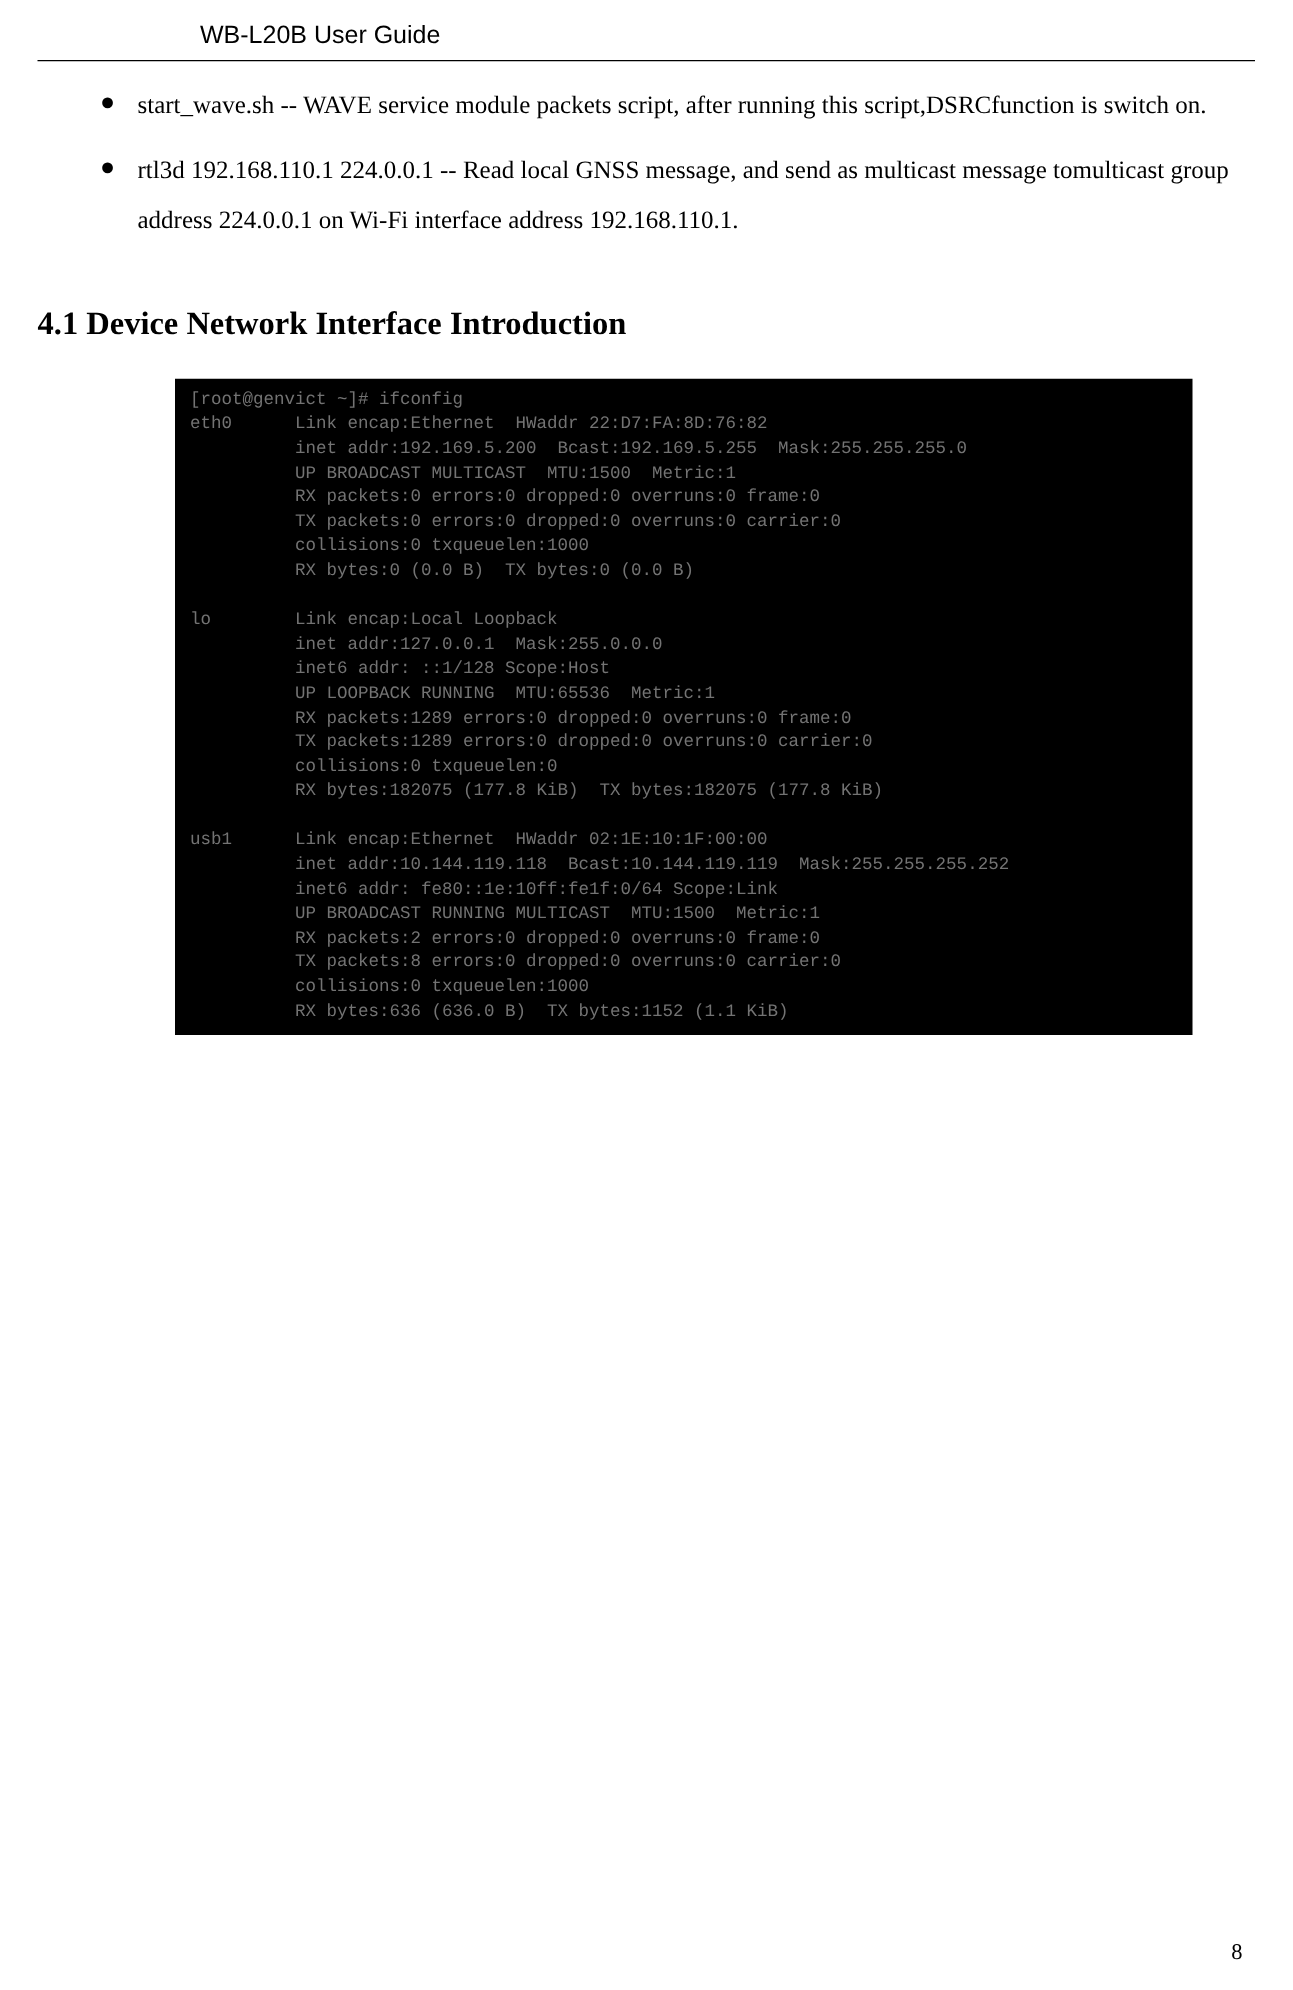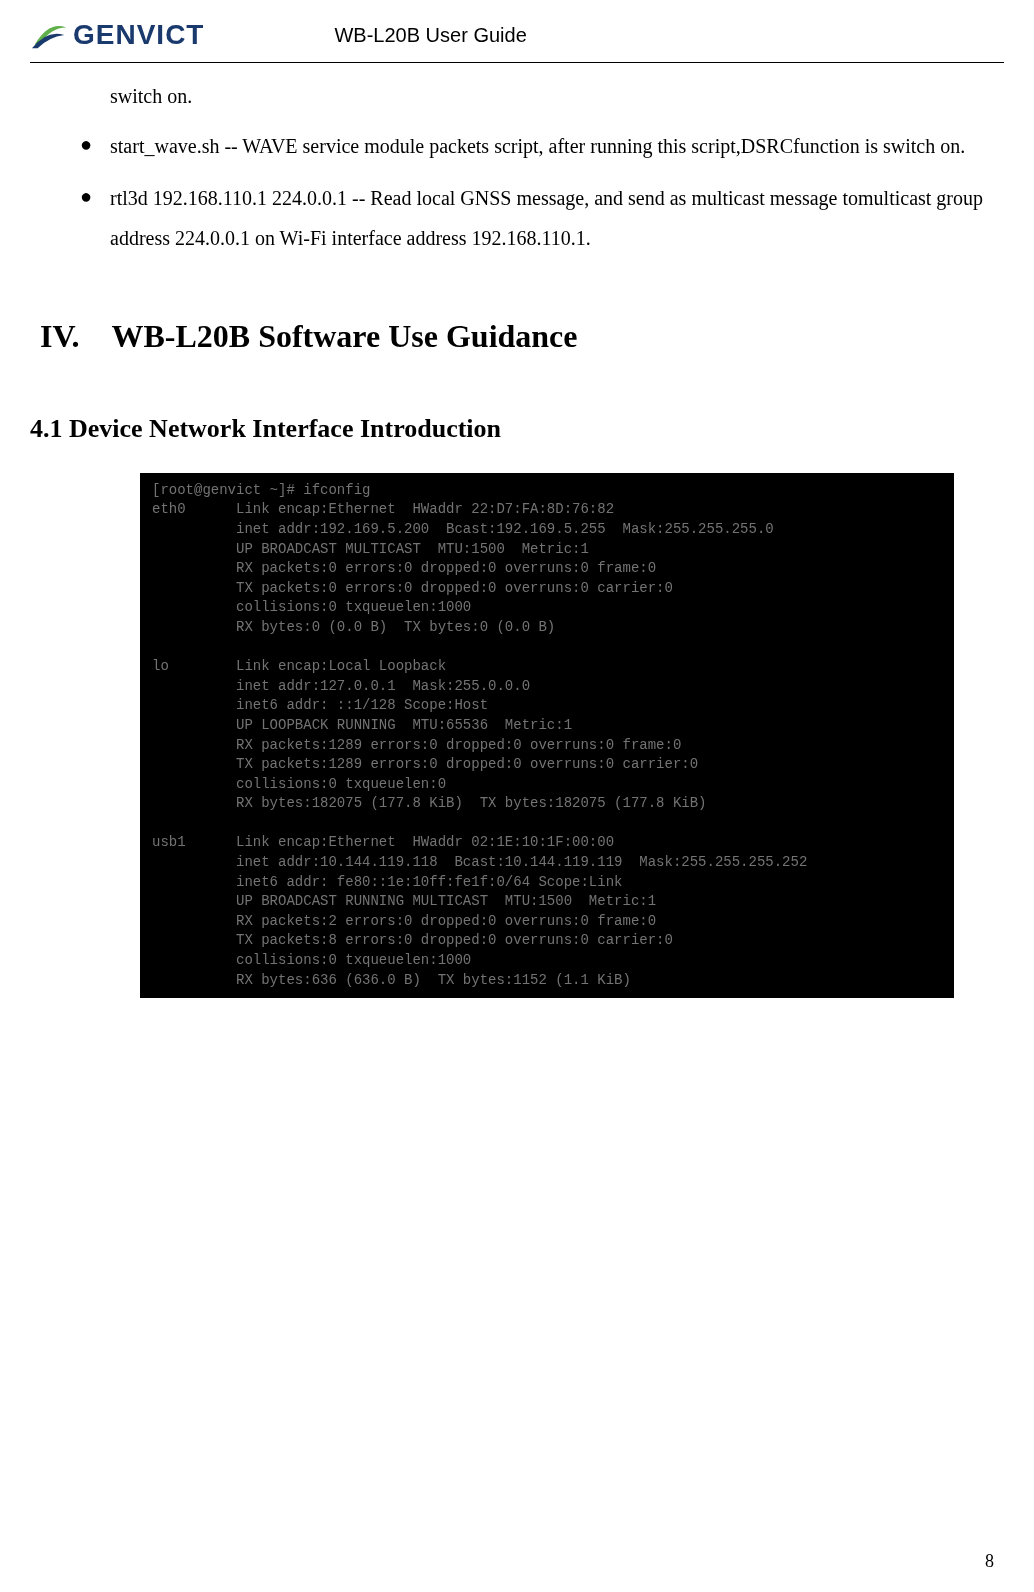--- a/index.html
+++ b/index.html
@@ -103,43 +103,34 @@
       bottom: 15px;
       right: 40px;
       font-size: 18px;
     }
   </style>
 </head>
 <body>
 
 <div class="page">
   <div class="header">
-    <div class="logo">
-      <svg class="logo-swoosh" viewBox="0 0 40 40">
-        <path d="M5 30 Q20 5 38 12 Q22 12 10 30 Z" fill="#5fb04a"></path>
-        <path d="M2 34 Q18 14 36 20 Q20 22 8 34 Z" fill="#1a3a6e"></path>
-      </svg>
-      <span class="logo-text">GENVICT</span>
-    </div>
     <span class="header-title">WB-L20B User Guide</span>
   </div>
 
   <div class="content">
-    <div class="orphan-line">switch on.</div>
 
     <div class="bullet-item">
       <span class="bullet">●</span>
       <span class="bullet-text">start_wave.sh -- WAVE service module packets script, after running this script,DSRCfunction is switch on.</span>
     </div>
     <div class="bullet-item">
       <span class="bullet">●</span>
       <span class="bullet-text">rtl3d 192.168.110.1 224.0.0.1 -- Read local GNSS message, and send as multicast message tomulticast group address 224.0.0.1 on Wi-Fi interface address 192.168.110.1.</span>
     </div>
 
-    <div class="h1">IV. WB-L20B Software Use Guidance</div>
 
     <div class="h2">4.1 Device Network Interface Introduction</div>
 
 
     <div class="terminal" id="terminal">[root@genvict ~]# ifconfig
 eth0      Link encap:Ethernet  HWaddr 22:D7:FA:8D:76:82
           inet addr:192.169.5.200  Bcast:192.169.5.255  Mask:255.255.255.0
           UP BROADCAST MULTICAST  MTU:1500  Metric:1
           RX packets:0 errors:0 dropped:0 overruns:0 frame:0
           TX packets:0 errors:0 dropped:0 overruns:0 carrier:0

